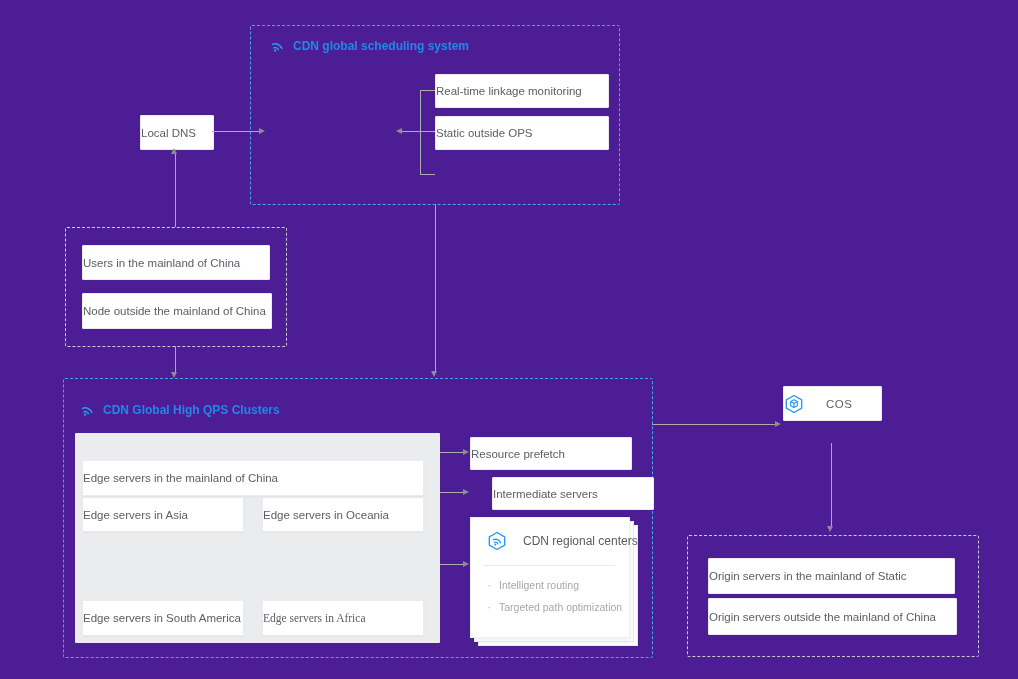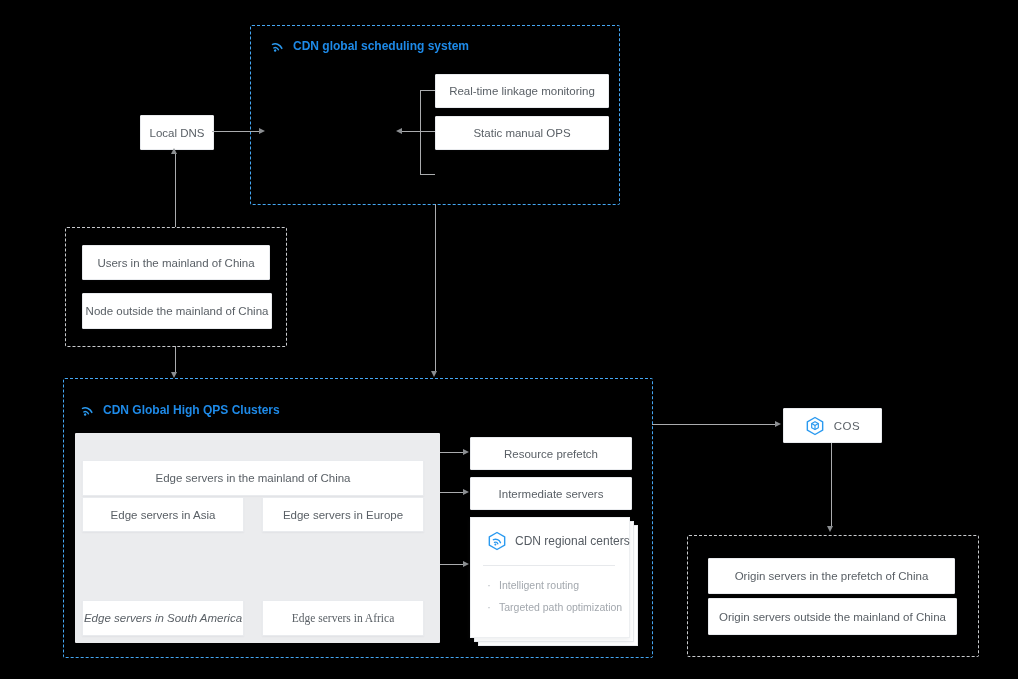--- a/index.html
+++ b/index.html
@@ -1,44 +1,44 @@
 <!DOCTYPE html>
 <html><head>
 <meta charset="utf-8">
 <style>
   html,body{margin:0;padding:0;}
   body{background:#f6f7f9;font-family:"Liberation Sans","DejaVu Sans",sans-serif;}
-  .stage{position:relative;width:1018px;height:679px;background:#000000;overflow:hidden;}
+  .stage{position:relative;width:1018px;height:679px;background:#4c1d95;overflow:hidden;}
 
   .dashed-blue{position:absolute;border:1px dashed #45a7f3;border-radius:2px;background:transparent;}
   .dashed-gray{position:absolute;border:1px dashed #c9cbce;border-radius:2px;background:transparent;}
 
   .sec-title{position:absolute;display:flex;align-items:center;gap:8px;color:#1e8ae8;
              font-size:12px;font-weight:600;white-space:nowrap;}
 
   .wbox{position:absolute;background:#ffffff;border:1px solid #e9ebee;border-radius:1px;
         box-shadow:0 1px 2px rgba(80,90,100,0.06);
-        display:flex;align-items:center;justify-content:center;
+        display:flex;align-items:center;
         font-size:11.5px;color:#5a6066;white-space:nowrap;text-align:center;}
 
   .panel{position:absolute;background:#ebecee;border-radius:1px;}
 
   .hline{position:absolute;height:1px;background:#aaacae;}
   .vline{position:absolute;width:1px;background:#aaacae;}
   .ah{position:absolute;width:0;height:0;border-style:solid;}
   .ah-r{border-width:3.5px 0 3.5px 6px;border-color:transparent transparent transparent #8b8e91;}
   .ah-l{border-width:3.5px 6px 3.5px 0;border-color:transparent #8b8e91 transparent transparent;}
   .ah-u{border-width:0 3.5px 6px 3.5px;border-color:transparent transparent #8b8e91 transparent;}
   .ah-d{border-width:6px 3.5px 0 3.5px;border-color:#8b8e91 transparent transparent transparent;}
 
   .card-layer{position:absolute;width:158px;height:119px;background:#ffffff;border:1px solid #e9ebee;
               box-shadow:0 1px 2px rgba(80,90,100,0.06);}
   .card{position:absolute;left:470px;top:517px;width:158px;height:119px;background:#ffffff;
         border:1px solid #edeff1;box-shadow:0 2px 5px rgba(80,90,100,0.10);}
-  .card-title{position:absolute;left:16px;top:13px;display:flex;align-items:center;gap:8px;
+  .card-title{position:absolute;left:16px;top:13px;display:flex;align-items:center;gap:16px;
               font-size:12px;color:#565c63;white-space:nowrap;}
   .card-divider{position:absolute;left:12px;right:14px;top:47px;height:1px;background:#e7e9ec;}
   .feature{position:absolute;left:16px;display:flex;align-items:center;gap:8px;
            font-size:10.5px;color:#a3a8ae;white-space:nowrap;}
   .feature .dot{color:#b9bdc2;font-size:12px;line-height:1;}
 
   .icon{display:inline-flex;flex:none;}
 </style>
 </head>
 <body>
@@ -58,21 +58,21 @@
       </svg>
     </span>
     <span>CDN global scheduling system</span>
   </div>
 
 
   <div class="wbox" style="left:435px;top:74px;width:172px;height:32px;">
     <span>Real-time linkage monitoring</span>
   </div>
   <div class="wbox" style="left:435px;top:116px;width:172px;height:32px;">
-    <span>Static manual OPS</span>
+    <span>Static outside OPS</span>
   </div>
 
   <div class="vline" style="left:420px;top:90px;height:85px;"></div>
   <div class="hline" style="left:420px;top:90px;width:15px;"></div>
   <div class="hline" style="left:420px;top:174px;width:15px;"></div>
   <div class="hline" style="left:402px;top:131px;width:33px;"></div>
   <div class="ah ah-l" style="left:396px;top:128px;"></div>
 
   <div class="wbox" style="left:140px;top:115px;width:72px;height:33px;">
     <span>Local DNS</span>
@@ -114,40 +114,40 @@
 
   <div class="panel" style="left:75px;top:433px;width:365px;height:210px;"></div>
 
   <div class="wbox" style="left:82px;top:460px;width:340px;height:34px;">
     <span>Edge servers in the mainland of China</span>
   </div>
   <div class="wbox" style="left:82px;top:497px;width:160px;height:33px;">
     <span>Edge servers in Asia</span>
   </div>
   <div class="wbox" style="left:262px;top:497px;width:160px;height:33px;">
-    <span>Edge servers in Europe</span>
-  </div>
-  <div class="wbox" style="left:82px;top:600px;width:160px;height:34px;font-style:italic;">
+    <span>Edge servers in Oceania</span>
+  </div>
+  <div class="wbox" style="left:82px;top:600px;width:160px;height:34px;">
     <span>Edge servers in South America</span>
   </div>
   <div class="wbox" style="left:262px;top:600px;width:160px;height:34px;font-family:Liberation Serif, serif;">
     <span>Edge servers in Africa</span>
   </div>
 
   <div class="hline" style="left:440px;top:452px;width:23px;"></div>
   <div class="ah ah-r" style="left:463px;top:449px;"></div>
   <div class="hline" style="left:440px;top:492px;width:23px;"></div>
   <div class="ah ah-r" style="left:463px;top:489px;"></div>
   <div class="hline" style="left:440px;top:564px;width:23px;"></div>
   <div class="ah ah-r" style="left:463px;top:561px;"></div>
 
   <div class="wbox" style="left:470px;top:437px;width:160px;height:31px;">
     <span>Resource prefetch</span>
   </div>
-  <div class="wbox" style="left:470px;top:477px;width:160px;height:31px;">
+  <div class="wbox" style="left:492px;top:477px;width:160px;height:31px;">
     <span>Intermediate servers</span>
   </div>
 
   <div class="card-layer" style="left:478px;top:525px;"></div>
   <div class="card-layer" style="left:474px;top:521px;"></div>
   <div class="card">
     <div class="card-title">
       <span class="icon">
         <svg width="20" height="20" viewBox="0 0 24 24">
           <polygon points="12,1.8 21.2,7 21.2,17 12,22.2 2.8,17 2.8,7" fill="none" stroke="#2b9af0" stroke-width="1.7" stroke-linejoin="round"></polygon>
@@ -167,38 +167,38 @@
     </div>
     <div class="feature" style="top:83px;">
       <span class="dot">·</span>
       <span>Targeted path optimization</span>
     </div>
   </div>
 
   <div class="hline" style="left:652px;top:424px;width:123px;"></div>
   <div class="ah ah-r" style="left:775px;top:421px;"></div>
 
-  <div class="wbox" style="left:783px;top:408px;width:97px;height:33px;gap:9px;">
+  <div class="wbox" style="left:783px;top:386px;width:97px;height:33px;gap:22px;">
     <span class="icon">
       <svg width="20" height="20" viewBox="0 0 24 24">
         <polygon points="12,1.8 21.2,7 21.2,17 12,22.2 2.8,17 2.8,7" fill="none" stroke="#2b9af0" stroke-width="1.7" stroke-linejoin="round"></polygon>
         <g fill="none" stroke="#2b9af0" stroke-width="1.4" stroke-linejoin="round">
           <polygon points="12,6.8 16,9.1 12,11.4 8,9.1"></polygon>
           <polyline points="8,9.1 8,14 12,16.3 16,14 16,9.1"></polyline>
           <line x1="12" y1="11.4" x2="12" y2="16.3"></line>
         </g>
       </svg>
     </span>
     <span style="letter-spacing:0.5px;">COS</span>
   </div>
 
   <div class="vline" style="left:831px;top:443px;height:83px;"></div>
   <div class="ah ah-d" style="left:827px;top:526px;"></div>
 
   <div class="dashed-gray" style="left:687px;top:535px;width:290px;height:120px;"></div>
   <div class="wbox" style="left:708px;top:558px;width:245px;height:34px;">
-    <span>Origin servers in the prefetch of China</span>
+    <span>Origin servers in the mainland of Static</span>
   </div>
   <div class="wbox" style="left:708px;top:598px;width:247px;height:35px;">
     <span>Origin servers outside the mainland of China</span>
   </div>
 
 </div>
 
 </body></html>

